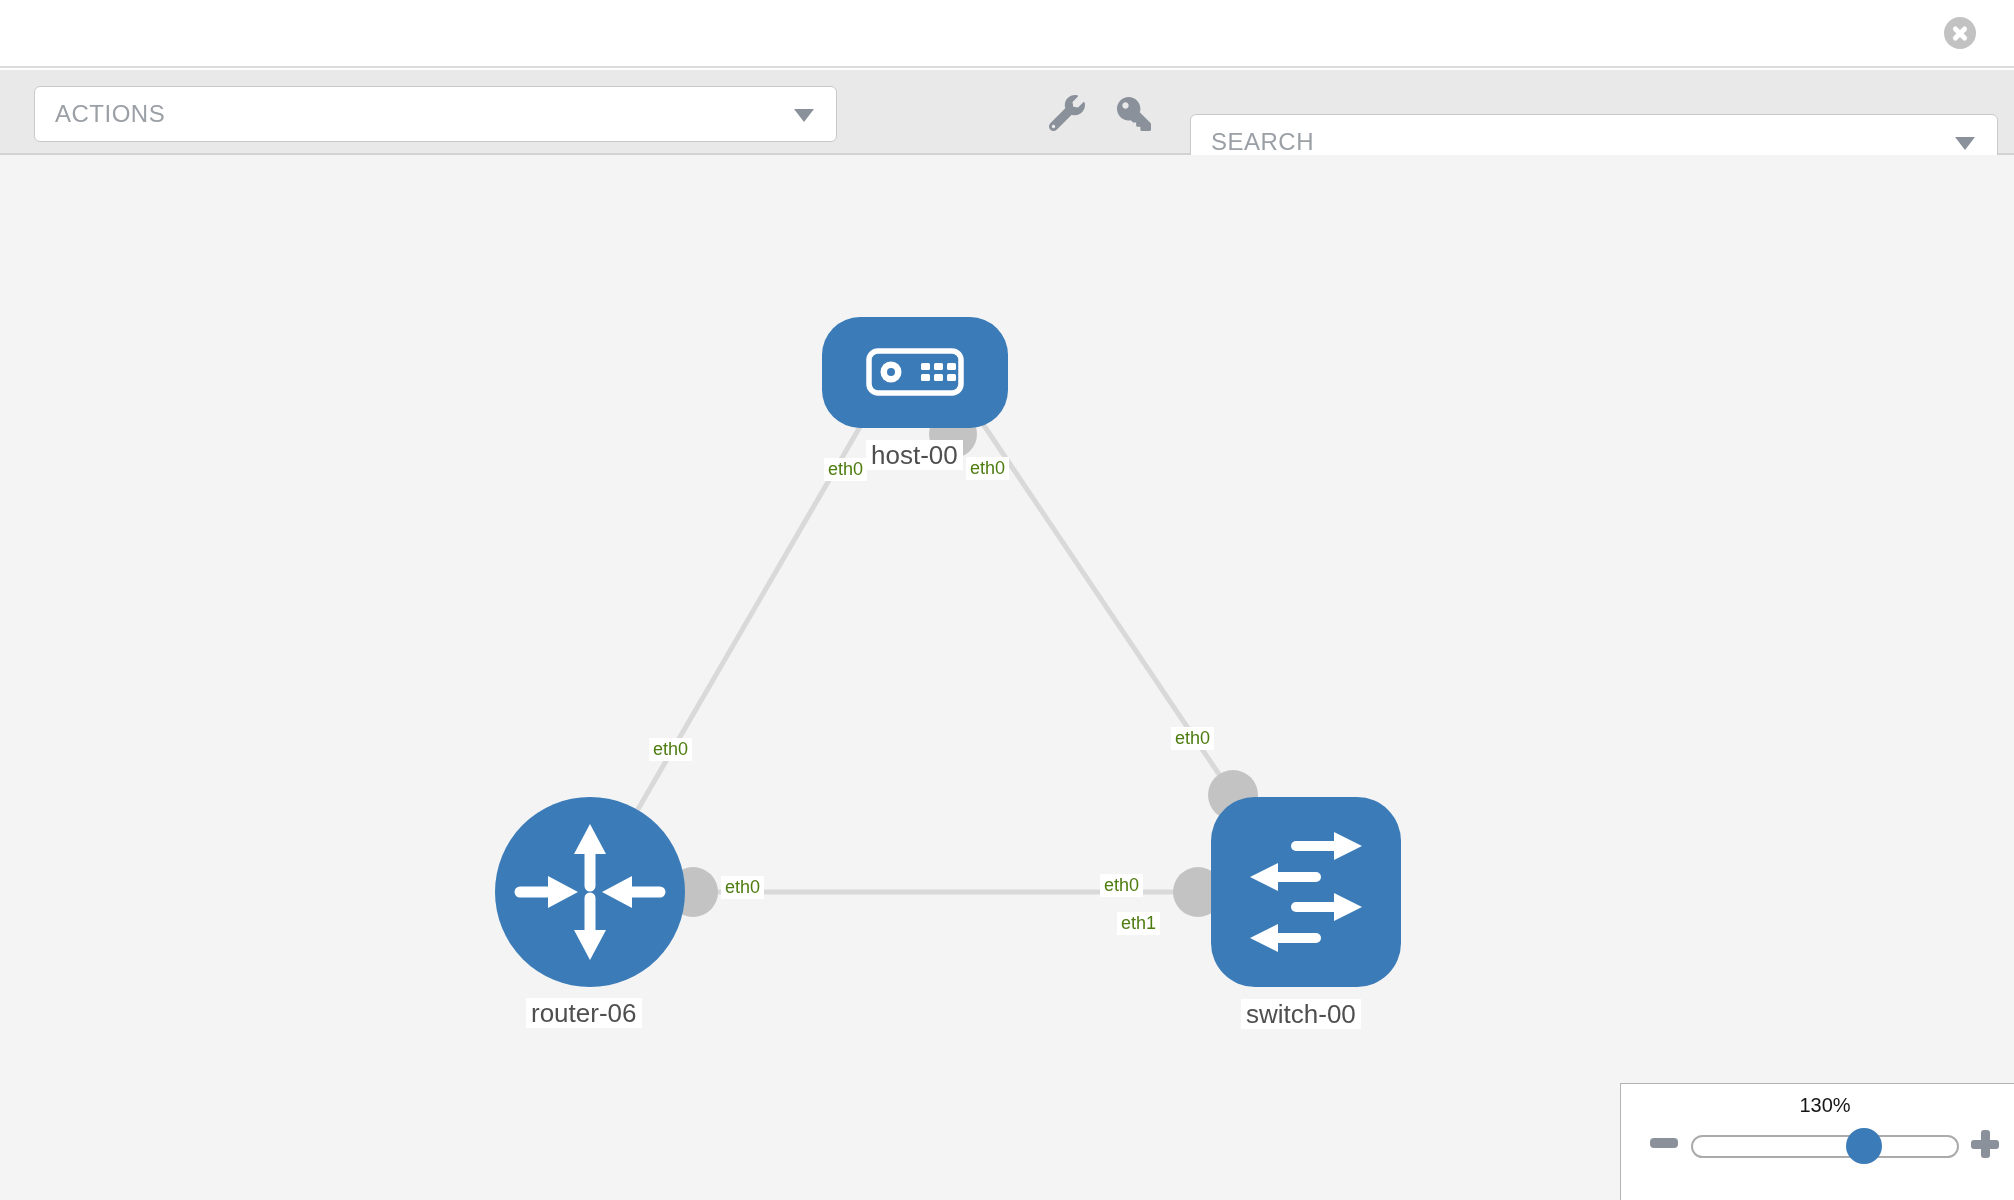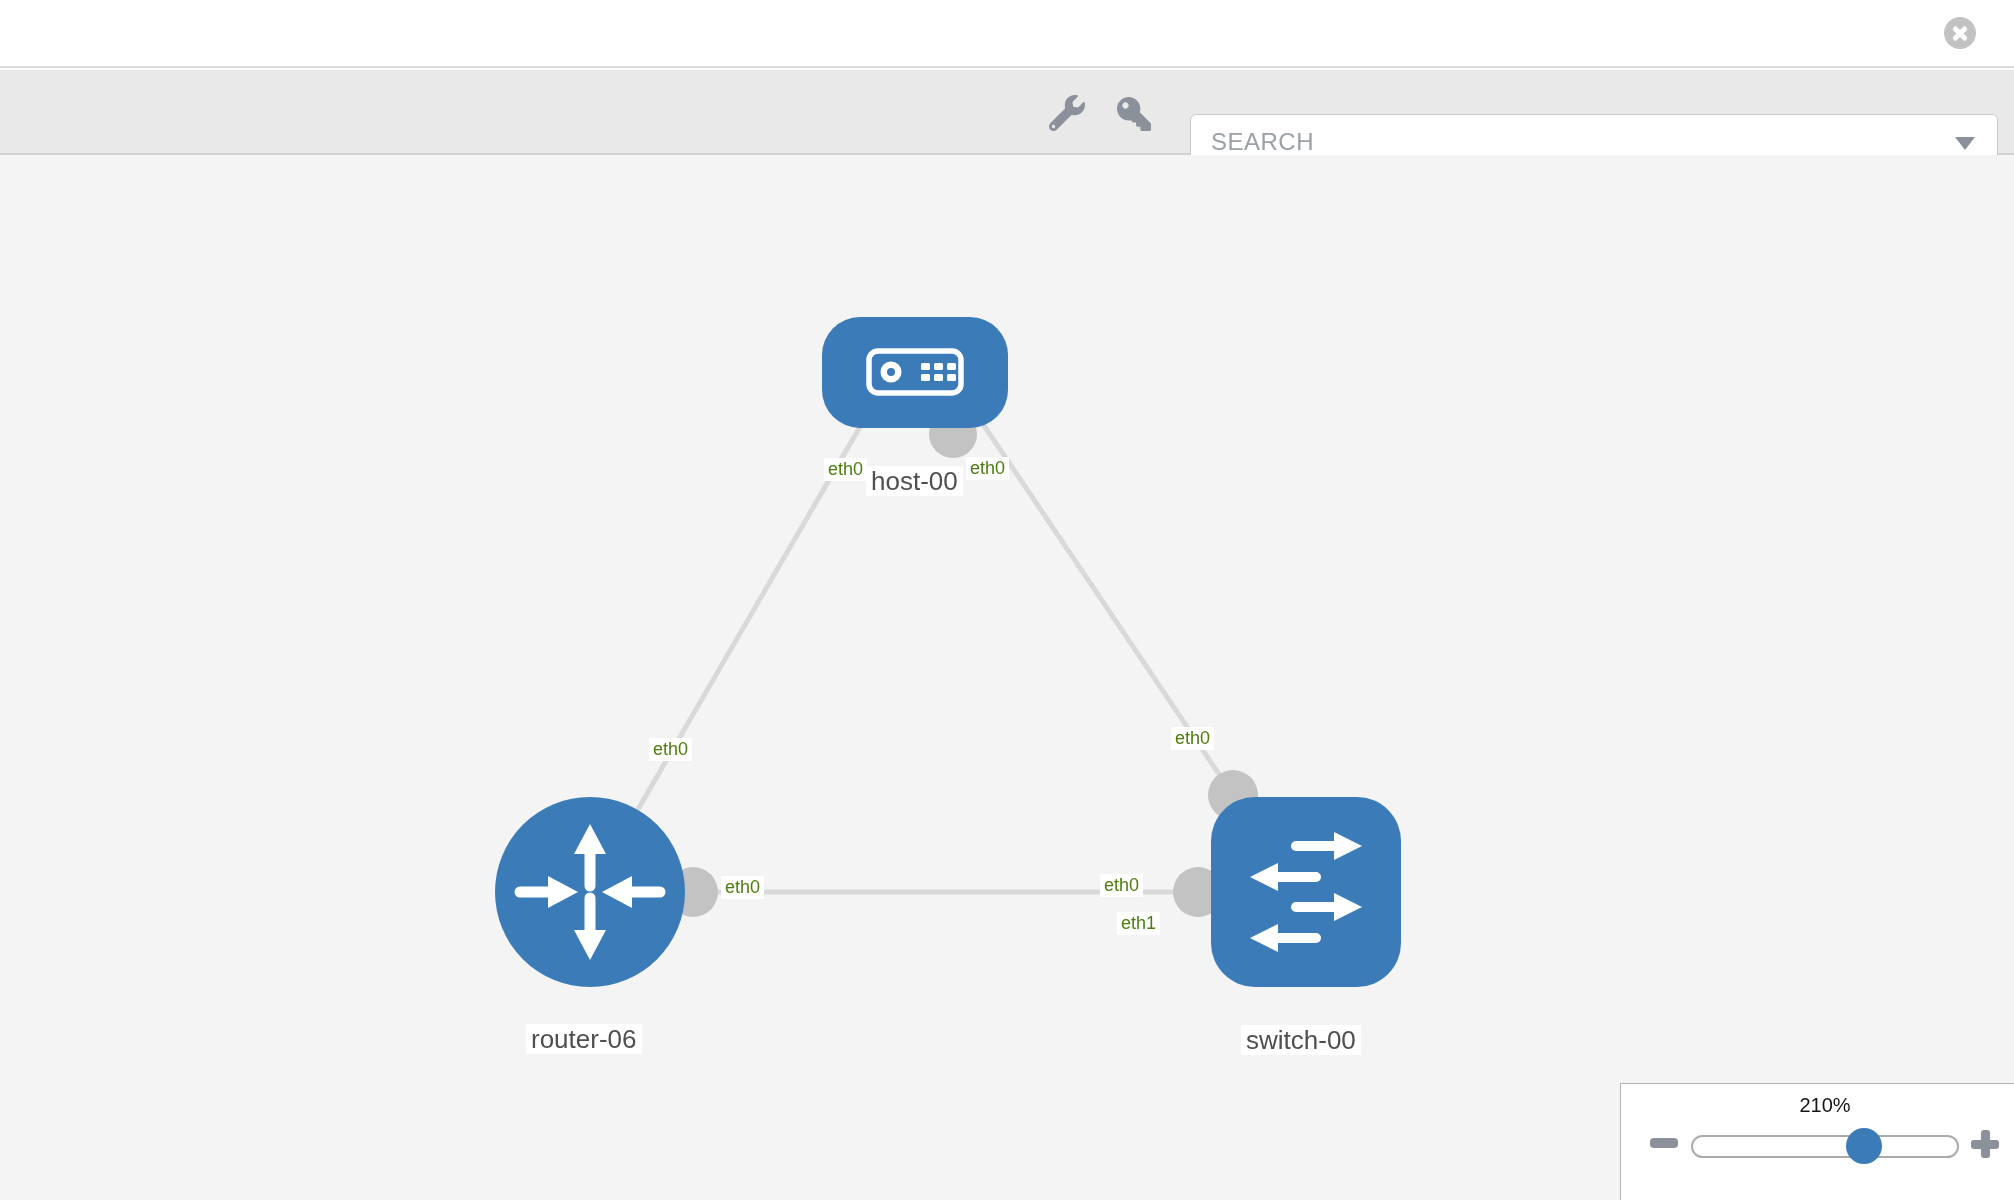--- a/index.html
+++ b/index.html
@@ -35,21 +35,21 @@
   .tool-icon svg { width:100%; height:100%; }
   .ti-wrench { left:1049px; }
   .ti-key    { left:1117px; top:27px; width:34px; height:34px; }
 
   
   .canvas { position:absolute; left:0; top:155px; width:2014px; height:1045px;
             background:#f4f4f4; }
   .canvas svg.diagram { position:absolute; left:0; top:0; }
 
   .node-label { position:absolute; background:#ffffff; color:#4f4f4f;
-                font-size:26px; line-height:28px; padding:1px 5px; white-space:nowrap;margin-top:26px; }
+                font-size:26px; line-height:28px; padding:1px 5px; white-space:nowrap; }
   .if-label   { position:absolute; background:#ffffff; color:#4d7c0f;
                 font-size:18px; line-height:21px; padding:1px 4px; white-space:nowrap; }
   .if-overlap { position:absolute; width:70px; height:24px; }
   .if-overlap .under { position:absolute; left:0; top:0; }
   .if-overlap .over  { position:absolute; left:17px; top:0;margin-top:38px; }
 
   
   .zoom-panel { position:absolute; left:1620px; top:928px; width:396px; height:119px;
                 background:#ffffff; border:1px solid #b3b3b3; }
   .zoom-level { position:absolute; left:70px; top:10px; width:268px;
@@ -74,20 +74,24 @@
 <div class="app">
 
   <div class="header">
     <div class="close-btn">
       <span class="bar b1"></span>
       <span class="bar b2"></span>
     </div>
   </div>
 
   <div class="toolbar">
+    <div class="dropdown dd-actions">
+      <span class="dd-label">ACTIONS</span>
+      <span class="chevron"></span>
+    </div>
 
     <div class="tool-icon ti-wrench">
       <svg viewBox="0 0 512 512">
         <path fill="#8a919b" d="M507.73 109.1c-2.24-9.03-13.54-12.09-20.12-5.51l-74.36 74.36-67.88-11.31-11.31-67.88 74.36-74.36c6.62-6.62 3.43-17.9-5.66-20.16-47.38-11.74-99.55.91-136.58 37.93-39.64 39.64-50.55 97.1-34.05 147.2L18.74 402.76c-24.99 24.99-24.99 65.51 0 90.5 24.99 24.99 65.51 24.99 90.5 0l213.21-213.21c50.12 16.71 107.47 5.68 147.37-34.22 37.07-37.07 49.7-89.32 37.91-136.73zM64 472c-13.25 0-24-10.75-24-24 0-13.26 10.75-24 24-24s24 10.74 24 24c0 13.25-10.75 24-24 24z"></path>
       </svg>
     </div>
 
     <div class="tool-icon ti-key">
       <svg viewBox="0 0 512 512">
         <g transform="scale(-1,1) translate(-512,0)">
@@ -172,21 +176,21 @@
     <div class="if-label" style="left:966px; top:302px;">eth0</div>
     <div class="if-label" style="left:649px; top:583px;">eth0</div>
     <div class="if-label" style="left:1171px; top:572px;">eth0</div>
     <div class="if-label" style="left:721px; top:721px;">eth0</div>
     <div class="if-overlap" style="left:1100px; top:719px;">
       <span class="if-label under">eth0</span>
       <span class="if-label over">eth1</span>
     </div>
 
     <div class="zoom-panel">
-      <div class="zoom-level">210%</div>
+      <div class="zoom-level">130%</div>
       <div class="zoom-minus"></div>
       <div class="zoom-track"></div>
       <div class="zoom-thumb"></div>
       <div class="zoom-plus">
         <span class="h"></span>
         <span class="v"></span>
       </div>
     </div>
   </div>
 

